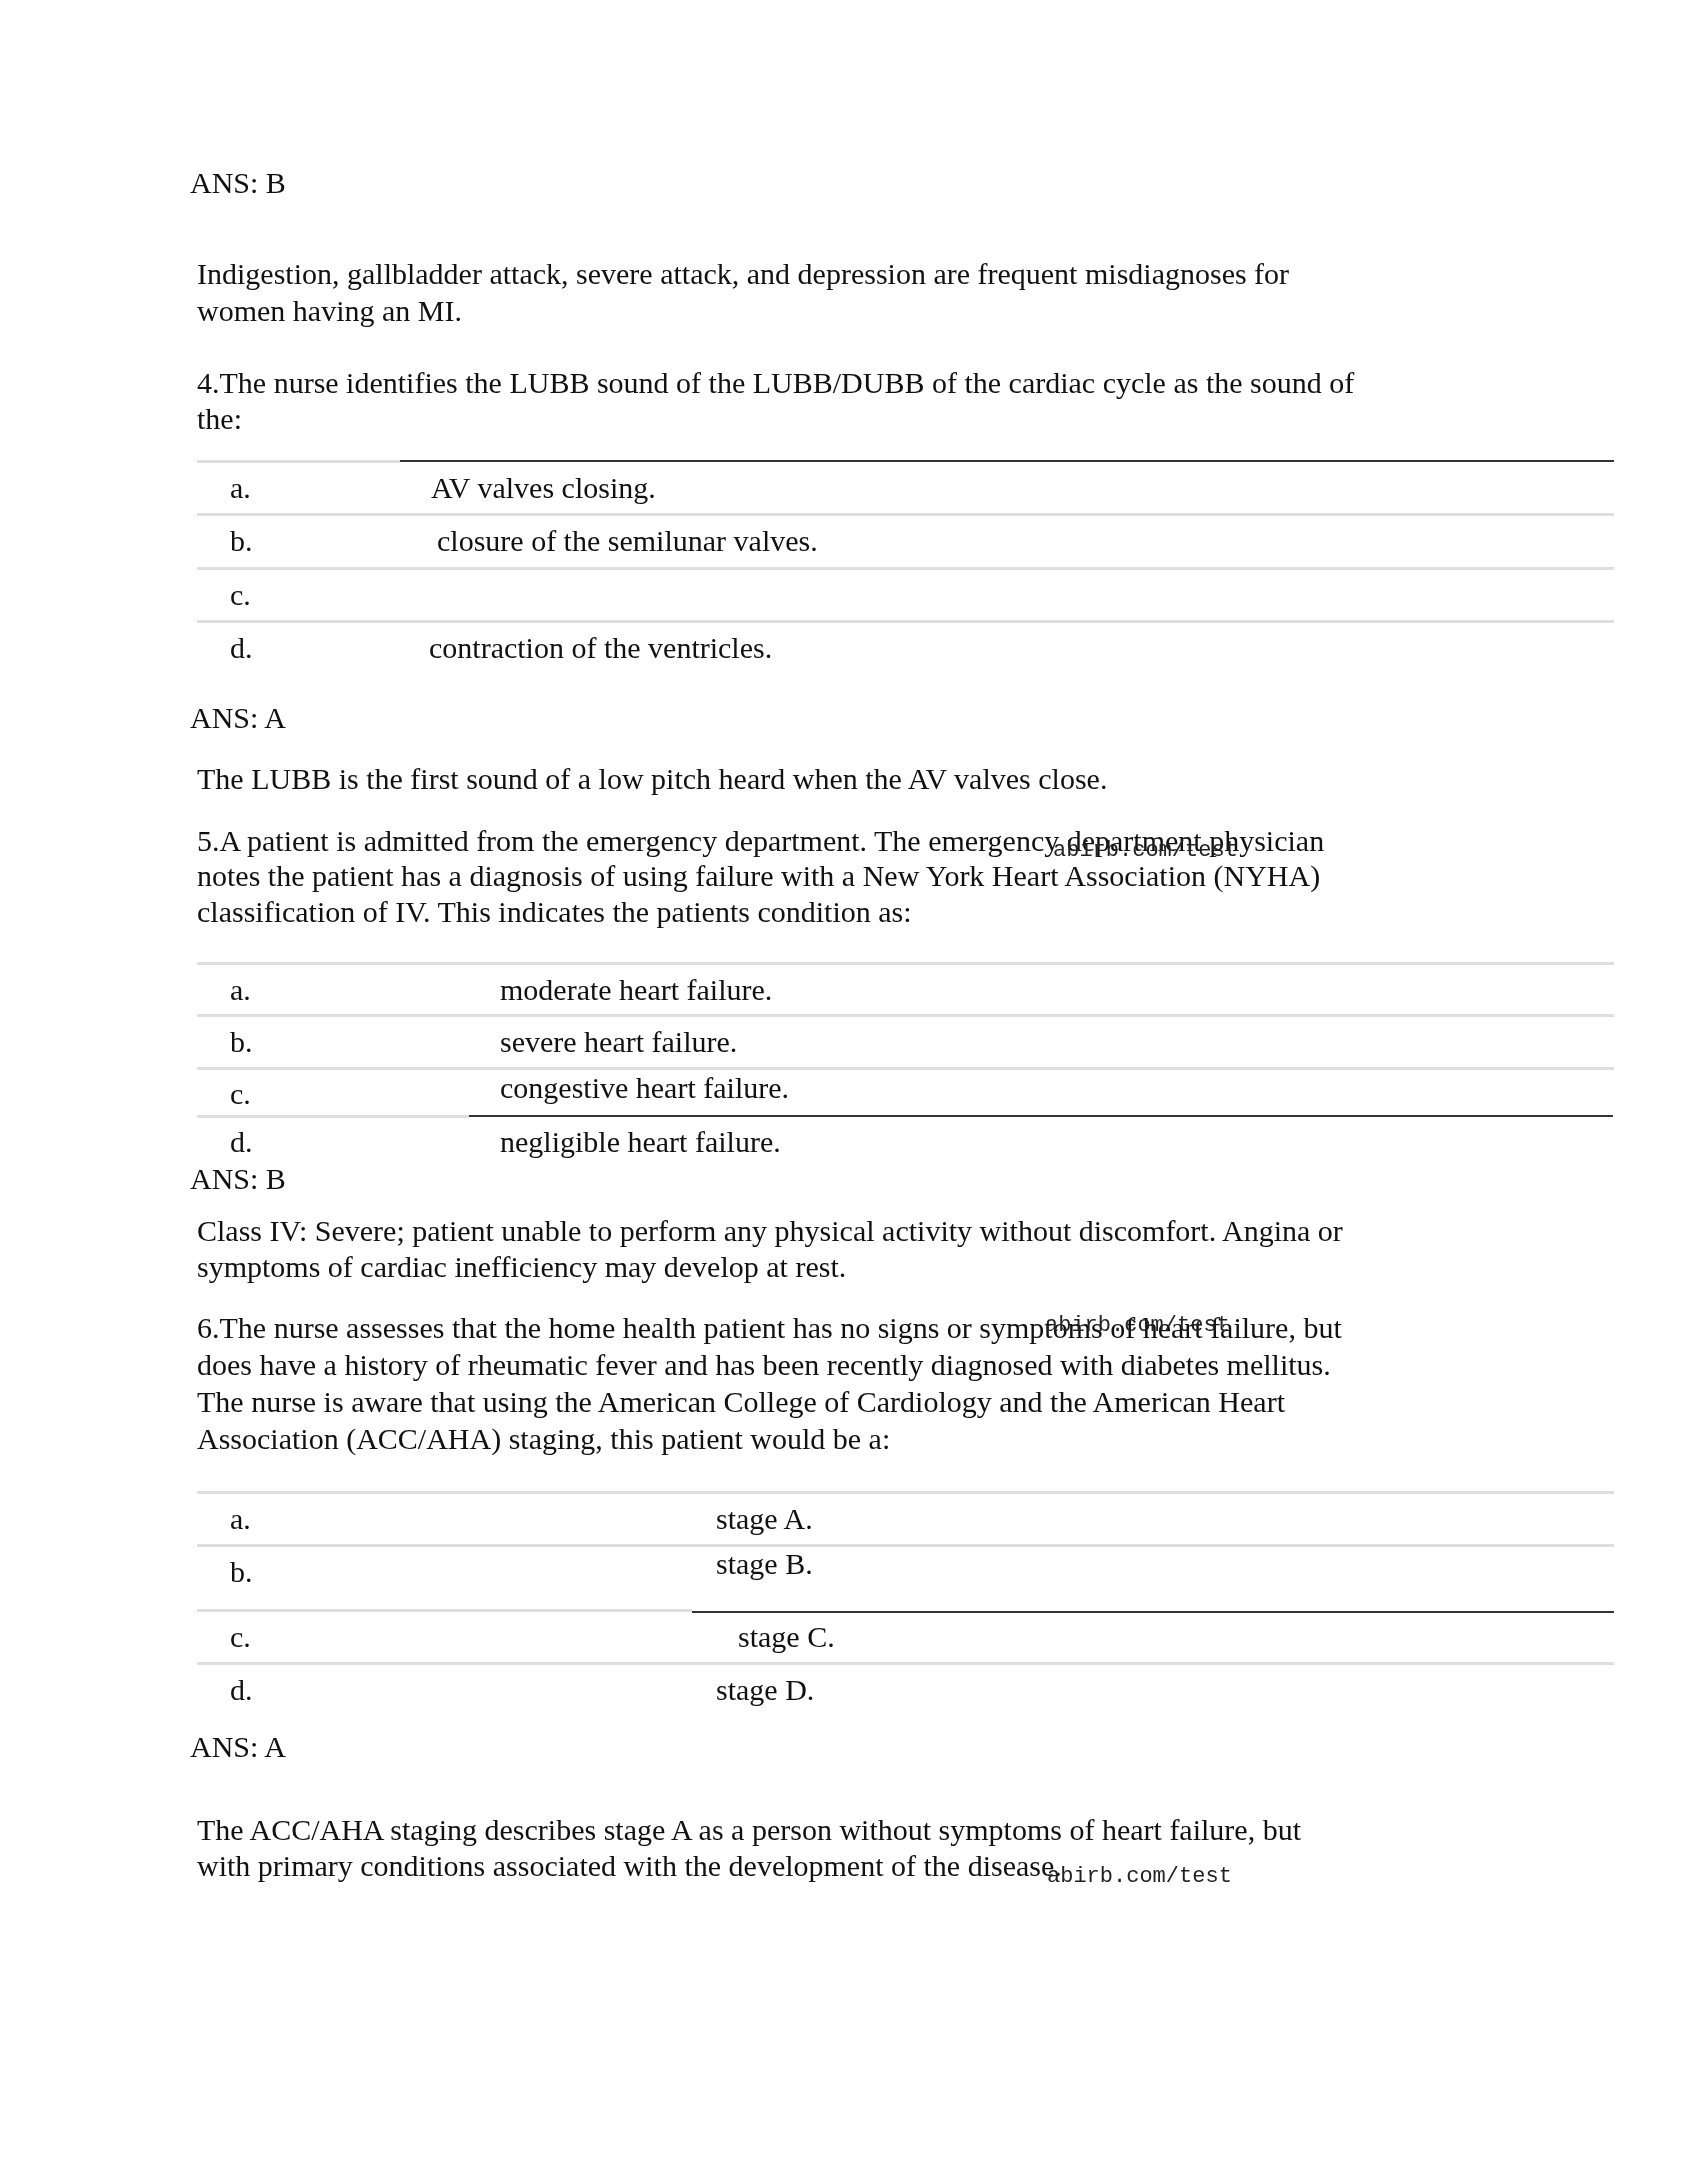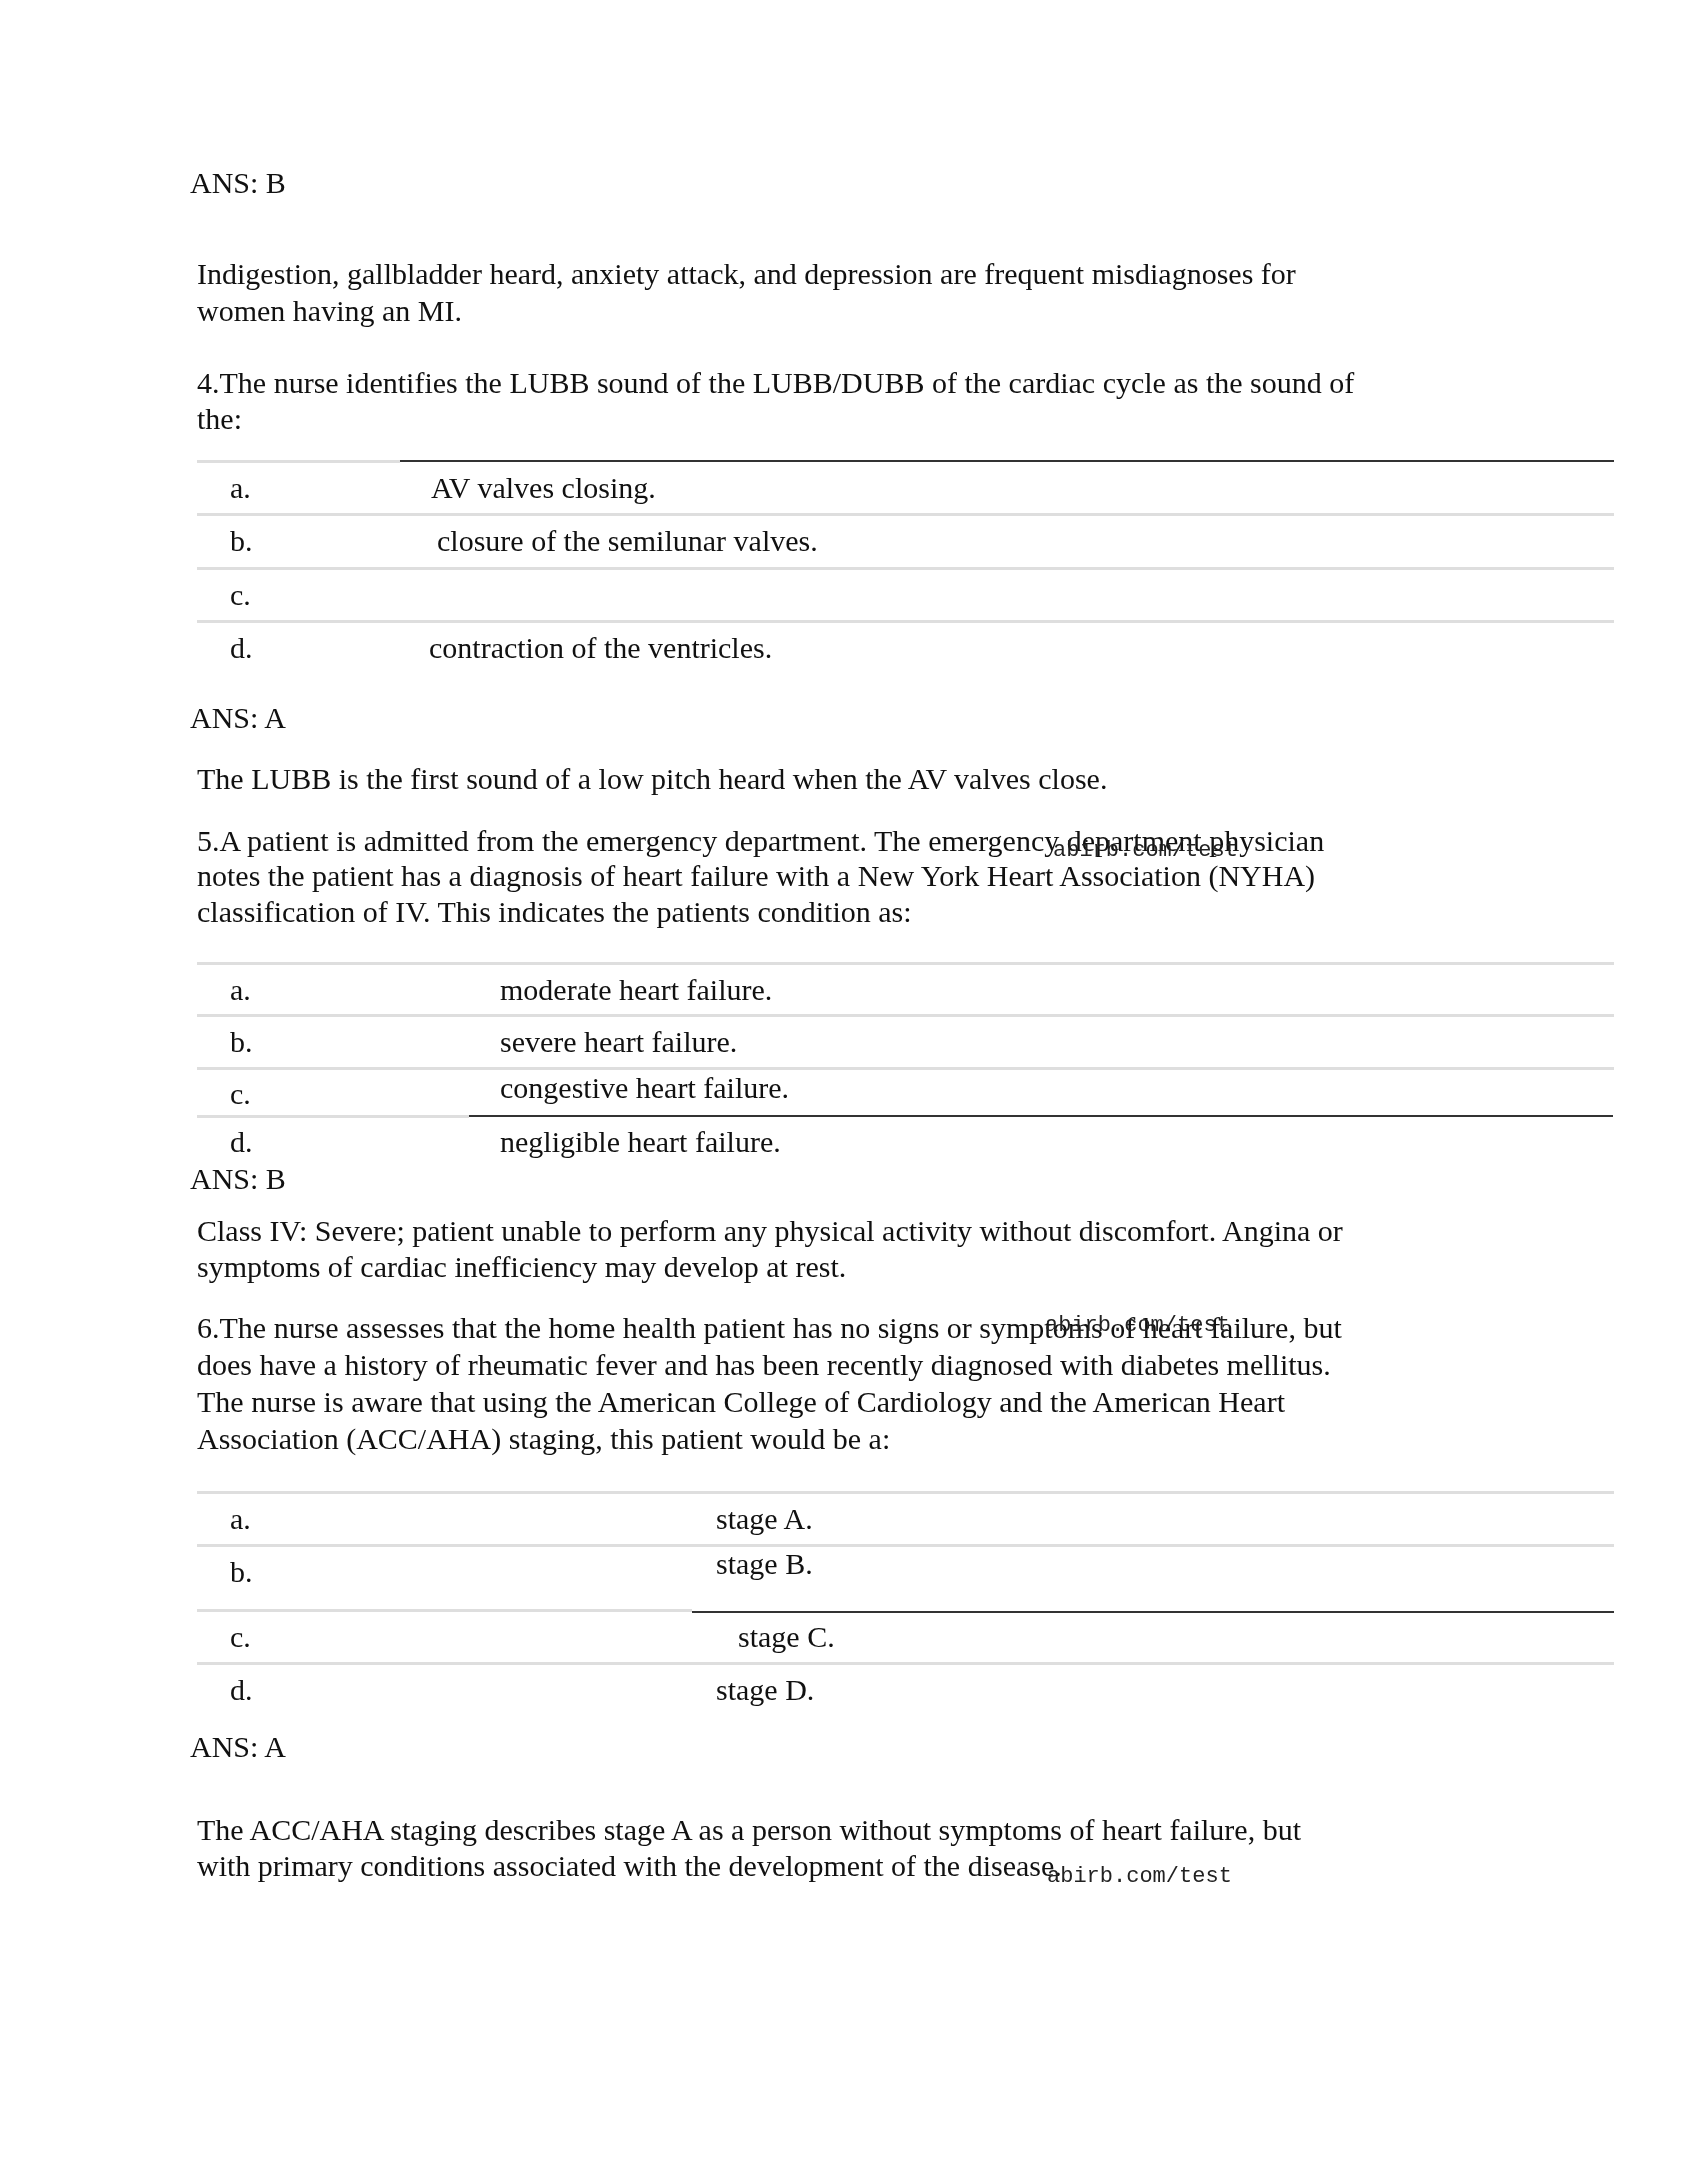--- a/index.html
+++ b/index.html
@@ -12,21 +12,21 @@
   .row { position:absolute; left:0; width:1417px; height:51px; font-size:30px; }
   .rule { position:absolute; height:3px; background:#dedede; }
   .rule.dark { height:2px; background:#333; }
   .lbl { position:absolute; left:33px; top:8px; }
   .opt { position:absolute; top:8px; white-space:nowrap; }
 </style>
 </head>
 <body>
 
 <div class="ans" style="top:164px">ANS: B</div>
-<div class="t" style="top:255px">Indigestion, gallbladder heard, anxiety attack, and depression are frequent misdiagnoses for</div>
+<div class="t" style="top:255px">Indigestion, gallbladder attack, severe attack, and depression are frequent misdiagnoses for</div>
 <div class="t" style="top:292px">women having an MI.</div>
 
 <div class="t" style="top:364px">4.The nurse identifies the LUBB sound of the LUBB/DUBB of the cardiac cycle as the sound of</div>
 <div class="t" style="top:400px">the:</div>
 
 <div class="tbl" style="top:460px">
   <div class="rule" style="top:0;left:0;width:203px"></div>
   <div class="rule dark" style="top:0;left:203px;width:1214px"></div>
   <div class="row" style="top:3px">
     <span class="lbl">a.</span>
@@ -46,21 +46,21 @@
     <span class="lbl">d.</span>
     <span class="opt" style="left:232px">contraction of the ventricles.</span>
   </div>
 </div>
 
 <div class="ans" style="top:699px">ANS: A</div>
 <div class="t" style="top:760px">The LUBB is the first sound of a low pitch heard when the AV valves close.</div>
 
 <div class="t" style="top:822px">5.A patient is admitted from the emergency department. The emergency department physician</div>
 <div class="wm" style="left:1053px;top:838px">abirb.com/test</div>
-<div class="t" style="top:857px">notes the patient has a diagnosis of heart failure with a New York Heart Association (NYHA)</div>
+<div class="t" style="top:857px">notes the patient has a diagnosis of using failure with a New York Heart Association (NYHA)</div>
 <div class="t" style="top:893px">classification of IV. This indicates the patients condition as:</div>
 
 <div class="tbl" style="top:962px">
   <div class="rule" style="top:0;left:0;width:1417px"></div>
   <div class="row" style="top:3px">
     <span class="lbl">a.</span>
     <span class="opt" style="left:303px">moderate heart failure.</span>
   </div>
   <div class="rule" style="top:52px;left:0;width:1417px"></div>
   <div class="row" style="top:55px">

